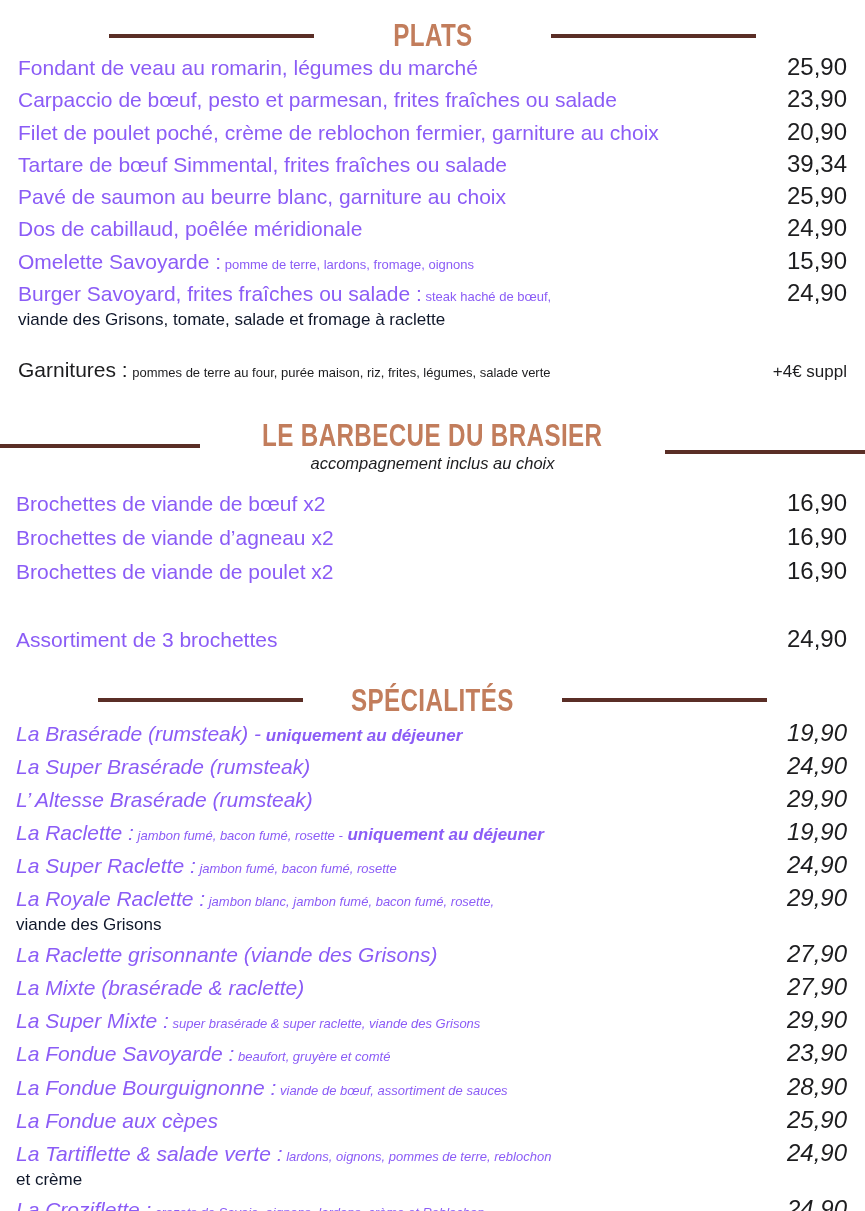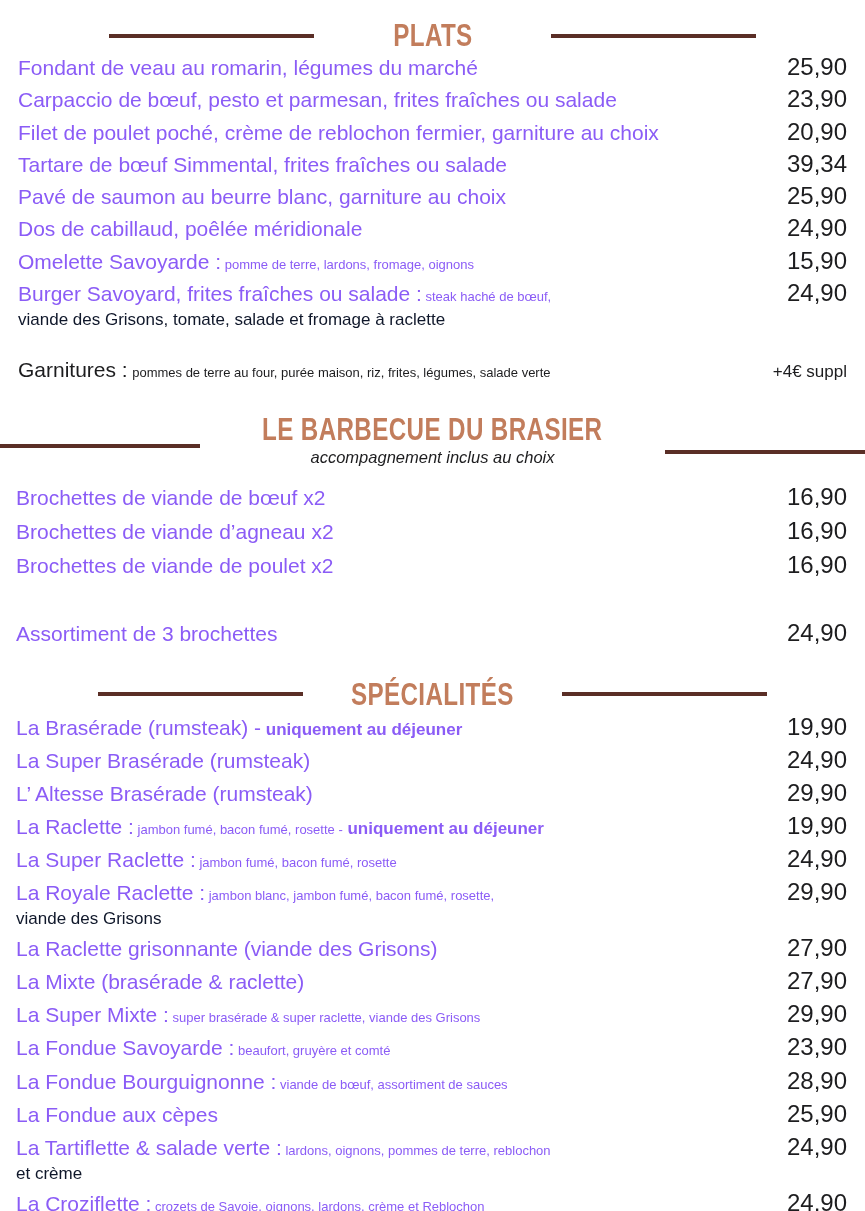--- a/index.html
+++ b/index.html
@@ -60,21 +60,21 @@
   }
 
   
   .header-plats { margin-top: 20px; gap: 43px; }
   .header-plats .rule { width: 205px; }
   .header-plats .titles { padding: 0 25px; }
 
   .header-bbq { margin-top: 32px; align-items: flex-start; }
   .header-bbq .rule { width: 211px; margin-top: 30px; }
   .header-bbq .rule.right { margin-top: 36px; }
-  .header-bbq .titles { padding: 0 14px; }
+  .header-bbq .titles { padding: 0 14px; margin-top: 6px; }
 
   .header-spec { margin-top: 28px; }
   .header-spec .rule { width: 205px; }
   .header-spec .titles { padding: 0 25px; }
 
   
   .items {
     padding: 0 18px 0 18px;
   }
   .items.indent {
@@ -117,21 +117,21 @@
   .garnitures-row {
     display: flex;
     align-items: baseline;
     justify-content: space-between;
     padding: 0 18px;
   }
   .garnitures-row .g-name { font-size: 21px; }
   .garnitures-row .g-suppl { font-size: 17px; white-space: nowrap; padding-left: 10px; }
 
   .plats-list .row { line-height: 1.345; }
-  .spec-list .row { line-height: 1.38; }
+  .spec-list .row { line-height: 1.38; font-style: italic; }
   .bbq-list .row { line-height: 1.42; }
 </style>
 </head>
 <body>
 
 <div class="menu-page">
 
   <div class="section-header header-plats">
     <div class="rule left"></div>
     <div class="titles">

